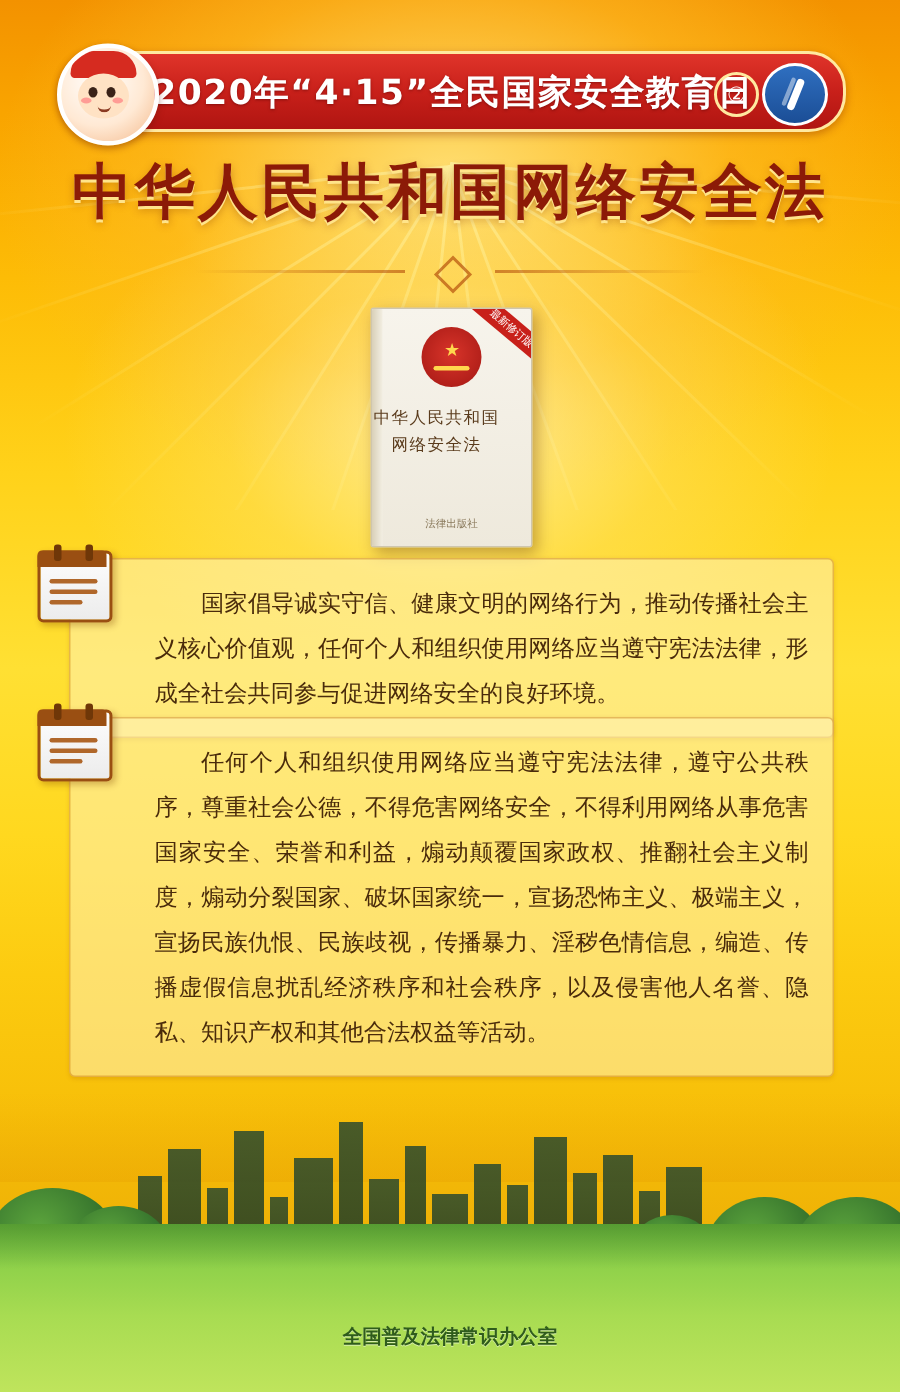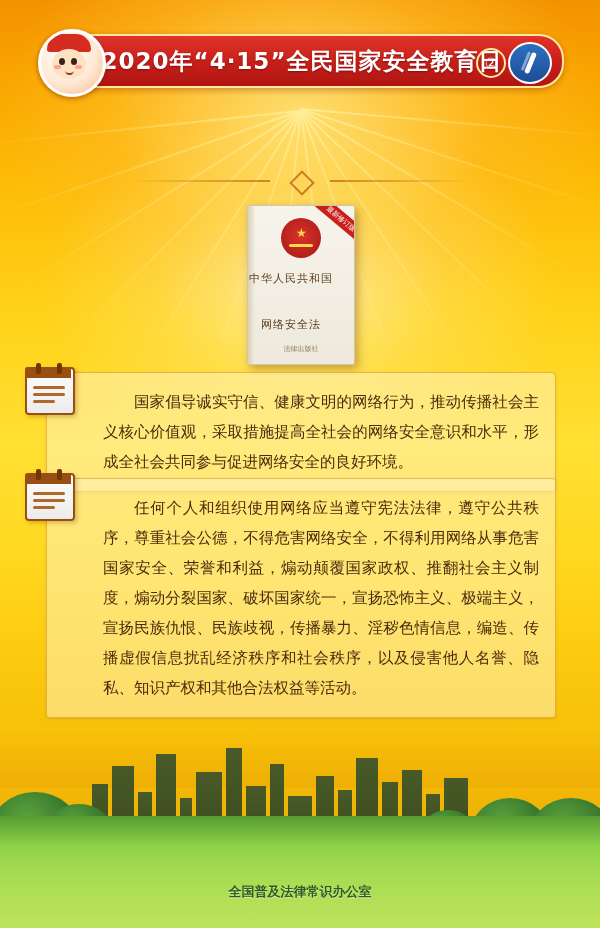--- a/index.html
+++ b/index.html
@@ -91,21 +91,21 @@
     position:absolute;left:50%;top:12px;margin-left:-20px;width:40px;height:40px;border-radius:50%;
     background:radial-gradient(circle at 50% 45%, #d8342a 0%, #b3201a 70%, #8e1511 100%);
   }
   .book .crest .star{position:absolute;left:15px;top:9px;color:#ffd84d;font-size:12px;line-height:12px;}
   .book .crest .bar{position:absolute;left:8px;top:26px;width:24px;height:3px;background:#ffd84d;border-radius:2px;}
   .book .title1,.book .title2{
     position:absolute;width:86px;text-align:center;color:#5a3b1c;
     font-family:"DejaVu Sans","Liberation Sans",sans-serif;font-size:11px;letter-spacing:1px;
   }
   .book .title1{top:65px;}
-  .book .title2{top:83px;margin-top:28px;}
+  .book .title2{top:83px;}
   .book .pub{position:absolute;width:106px;text-align:center;top:138px;color:#8a7a5c;font-size:7px;
     font-family:Liberation Serif, serif;}
   .book .ribbon{
     position:absolute;right:-16px;top:6px;width:58px;height:14px;background:#c8201a;color:#fff;
     font-size:7px;line-height:14px;text-align:center;transform:rotate(40deg);
     font-family:"DejaVu Sans","Liberation Sans",sans-serif;
   }
   
   .card{
     position:absolute;left:46px;width:508px;
@@ -193,20 +193,21 @@
       <div class="mouth"></div>
     </div>
 
     <div class="badge-circle">②</div>
 
     <div class="emblem">
       <div class="feather"></div>
     </div>
   </div>
 
+  <div class="main-title">中华人民共和国网络安全法</div>
 
   <div class="divider">
     <div class="line"></div>
     <div class="line r"></div>
     <div class="dot"></div>
   </div>
 
   <div class="book">
     <div class="spine"></div>
     <div class="crest">
@@ -222,21 +223,21 @@
   <div class="card" style="top:372px;">
     <div class="doc-icon">
       <div class="cap"></div>
       <div class="ring a"></div>
       <div class="ring b"></div>
       <div class="ln l1"></div>
       <div class="ln l2"></div>
       <div class="ln l3"></div>
     </div>
     <div class="body">
-      <p>国家倡导诚实守信、健康文明的网络行为，推动传播社会主义核心价值观，采取措施提高全社会的网络安全意识和水平，形成全社会共同参与促进网络安全的良好环境。</p>
+      <p>国家倡导诚实守信、健康文明的网络行为，推动传播社会主义核心价值观，任何个人和组织使用网络应当遵守宪法法律，形成全社会共同参与促进网络安全的良好环境。</p>
     </div>
   </div>
 
   <div class="card" style="top:478px;">
     <div class="doc-icon">
       <div class="cap"></div>
       <div class="ring a"></div>
       <div class="ring b"></div>
       <div class="ln l1"></div>
       <div class="ln l2"></div>

